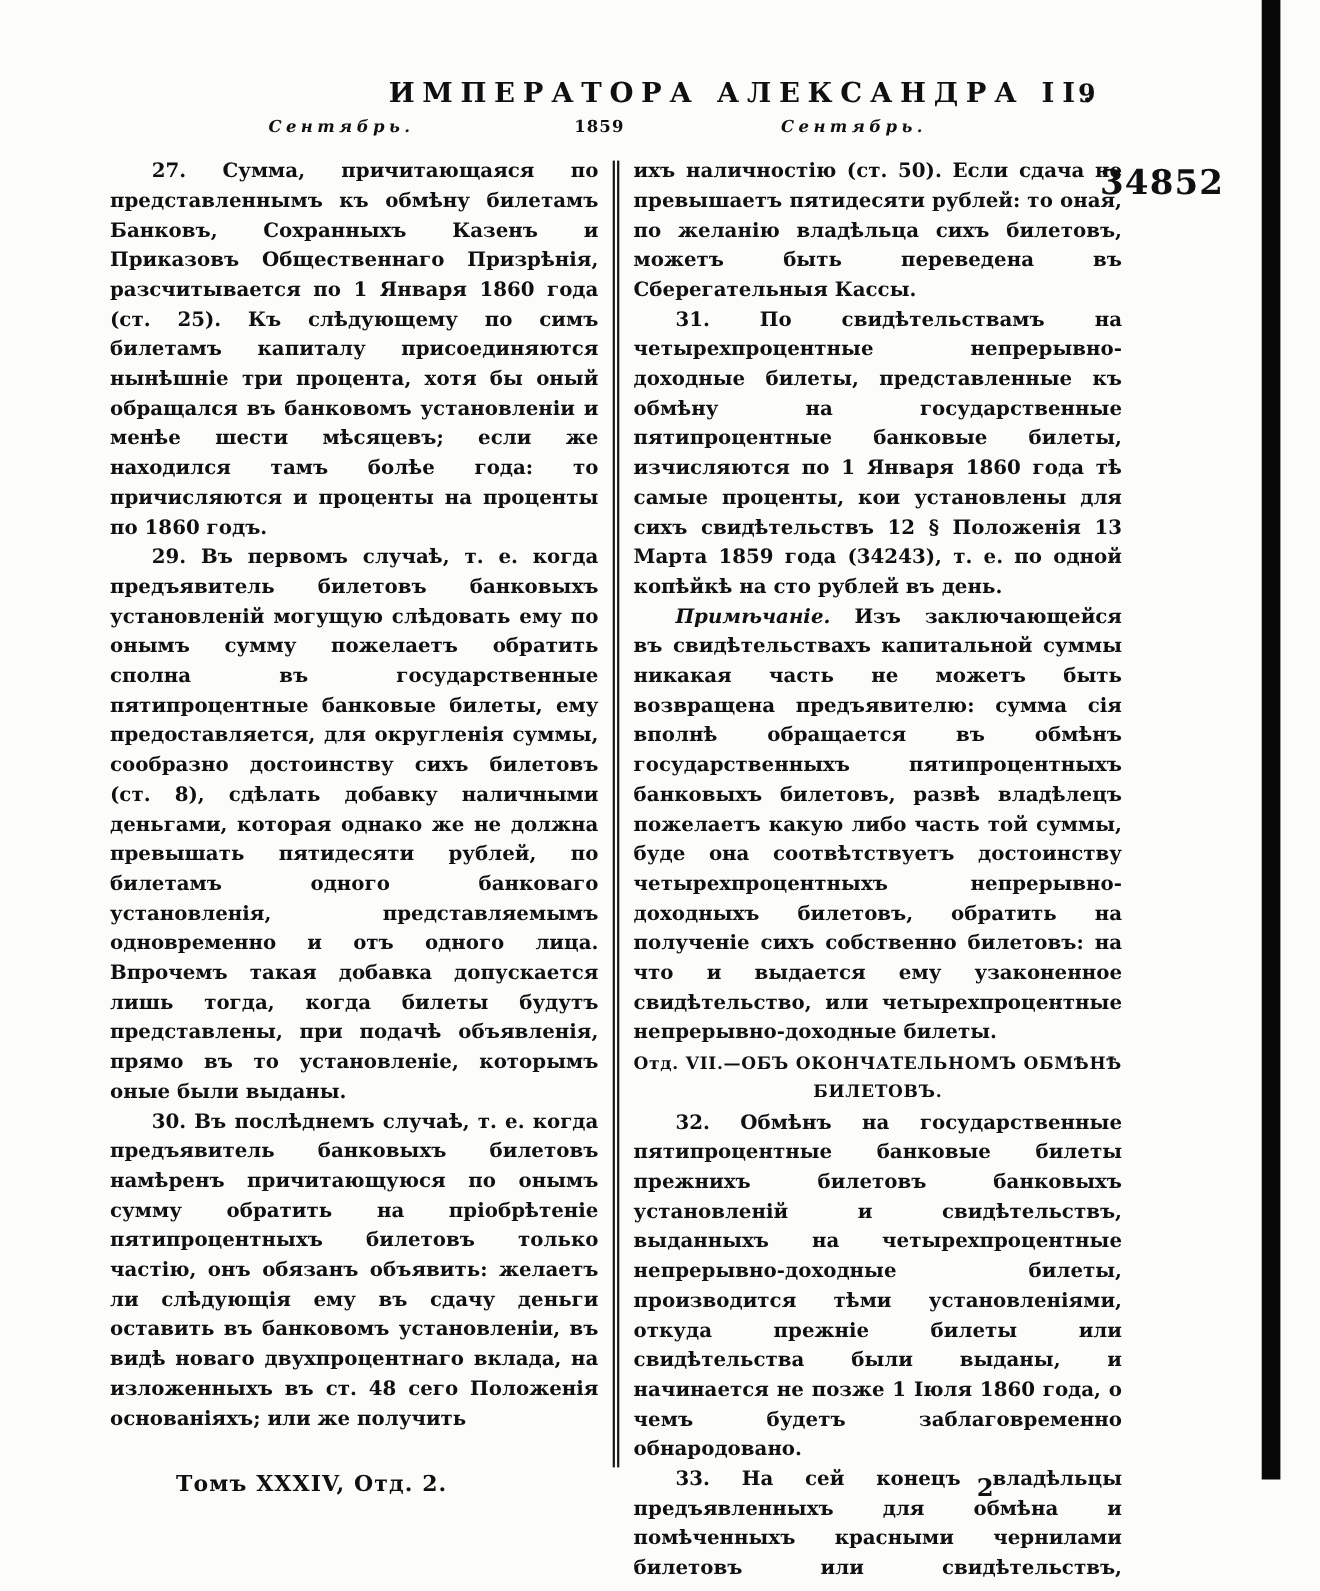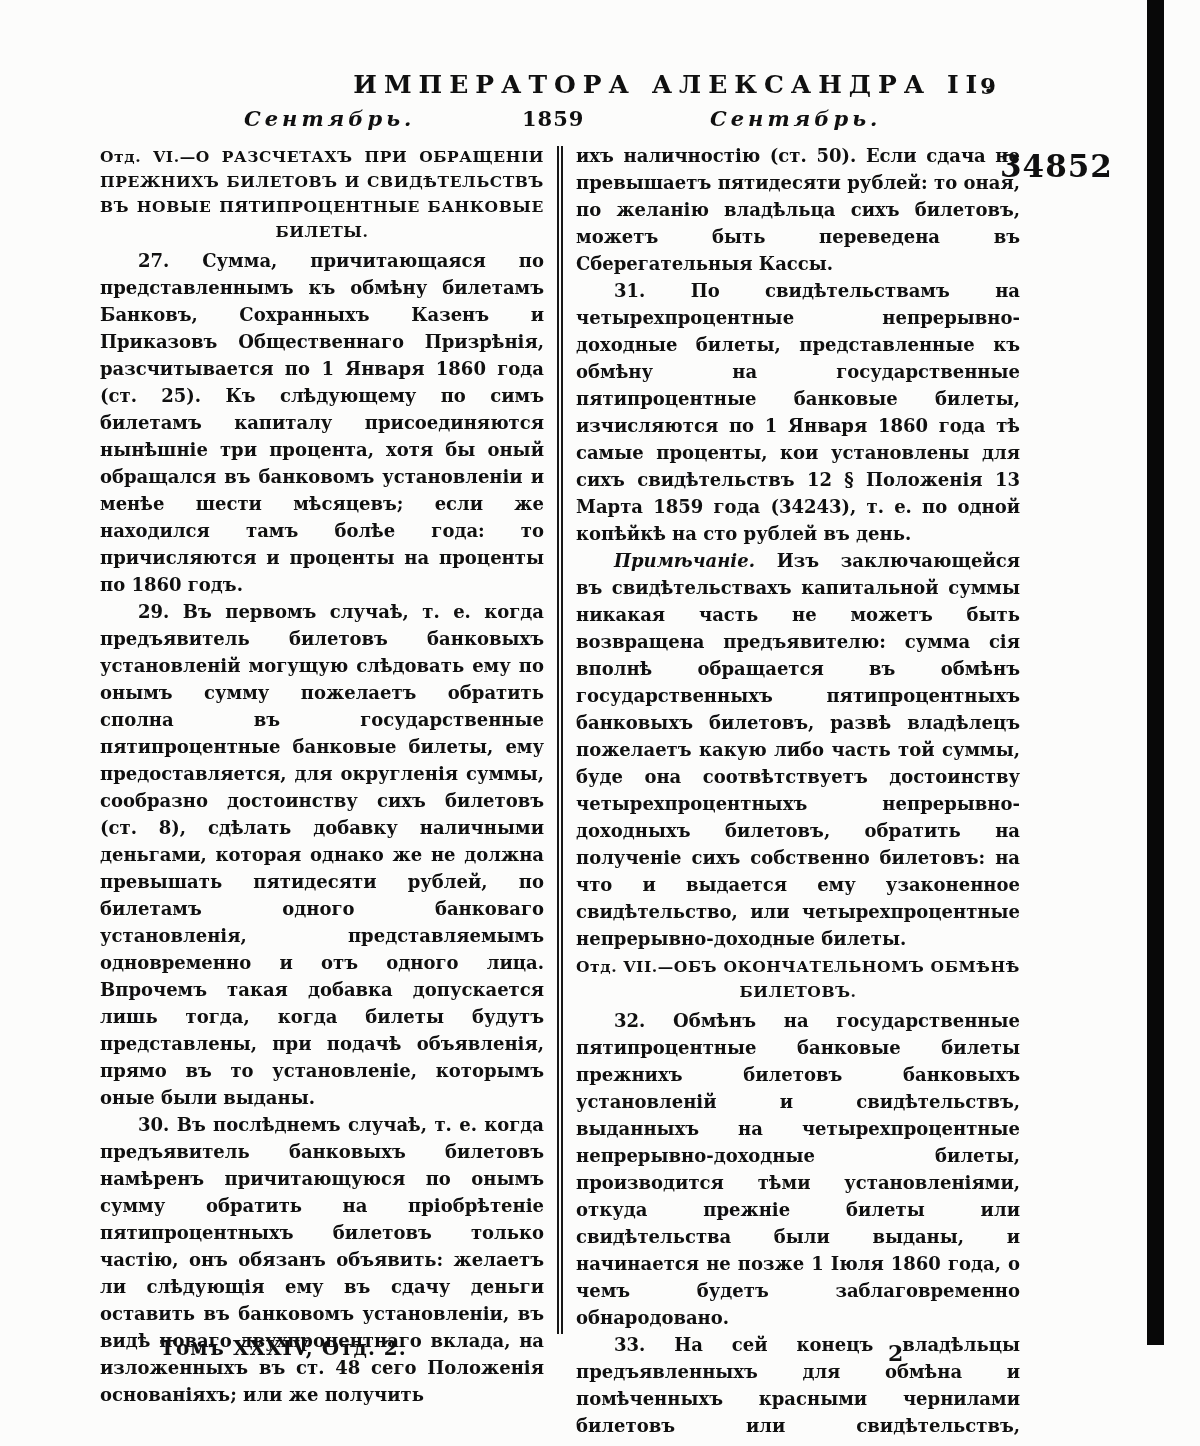--- a/index.html
+++ b/index.html
@@ -20,21 +20,21 @@
     position:absolute;top:70px;left:100px;width:900px;
     text-align:right;
     font-size:25px;font-weight:bold;
     letter-spacing:7px;
     white-space:nowrap;
   }
   .page-number{
     position:absolute;top:72px;left:980px;
     font-size:23px;font-weight:bold;
   }
-  .date-row span{position:absolute;top:106px;font-size:21px;font-weight:bold;}
+  .date-row span{position:absolute;top:106px;font-size:15px;font-weight:bold;}
   .date-italic{font-style:italic;letter-spacing:4px;}
   .date-left{left:244px;}
   .date-year{left:522px;letter-spacing:1px;}
   .date-right{left:710px;}
   .act-number{
     position:absolute;top:148px;left:1000px;
     font-size:31px;font-weight:bold;letter-spacing:1px;
   }
   
   .columns{
@@ -94,21 +94,20 @@
   <div class="date-row">
     <span class="date-italic date-left">Сентябрь.</span>
     <span class="date-year">1859</span>
     <span class="date-italic date-right">Сентябрь.</span>
   </div>
 
   <div class="act-number">34852</div>
 
   <div class="columns">
     <div class="col">
-        <p class="heading">Отд. VI.—О РАЗСЧЕТАХЪ ПРИ ОБРАЩЕНІИ ПРЕЖНИХЪ БИЛЕТОВЪ И СВИДѢТЕЛЬСТВЪ ВЪ НОВЫЕ ПЯТИПРОЦЕНТНЫЕ БАНКОВЫЕ БИЛЕТЫ.</p>
         <p class="numbered">27. Сумма, причитающаяся по представленнымъ къ обмѣну билетамъ Банковъ, Сохранныхъ Казенъ и Приказовъ Общественнаго Призрѣнія, разсчитывается по 1 Января 1860 года (ст. 25). Къ слѣдующему по симъ билетамъ капиталу присоединяются нынѣшніе три процента, хотя бы оный обращался въ банковомъ установленіи и менѣе шести мѣсяцевъ; если же находился тамъ болѣе года: то причисляются и проценты на проценты по 1860 годъ.</p>
         <p class="numbered">29. Въ первомъ случаѣ, т. е. когда предъявитель билетовъ банковыхъ установленій могущую слѣдовать ему по онымъ сумму пожелаетъ обратить сполна въ государственные пятипроцентные банковые билеты, ему предоставляется, для округленія суммы, сообразно достоинству сихъ билетовъ (ст. 8), сдѣлать добавку наличными деньгами, которая однако же не должна превышать пятидесяти рублей, по билетамъ одного банковаго установленія, представляемымъ одновременно и отъ одного лица. Впрочемъ такая добавка допускается лишь тогда, когда билеты будутъ представлены, при подачѣ объявленія, прямо въ то установленіе, которымъ оные были выданы.</p>
         <p class="numbered">30. Въ послѣднемъ случаѣ, т. е. когда предъявитель банковыхъ билетовъ намѣренъ причитающуюся по онымъ сумму обратить на пріобрѣтеніе пятипроцентныхъ билетовъ только частію, онъ обязанъ объявить: желаетъ ли слѣдующія ему въ сдачу деньги оставить въ банковомъ установленіи, въ видѣ новаго двухпроцентнаго вклада, на изложенныхъ въ ст. 48 сего Положенія основаніяхъ; или же получить</p>
       </div>
     <div class="col">
         <p class="continuation">ихъ наличностію (ст. 50). Если сдача не превышаетъ пятидесяти рублей: то оная, по желанію владѣльца сихъ билетовъ, можетъ быть переведена въ Сберегательныя Кассы.</p>
         <p class="numbered">31. По свидѣтельствамъ на четырехпроцентные непрерывно-доходные билеты, представленные къ обмѣну на государственные пятипроцентные банковые билеты, изчисляются по 1 Января 1860 года тѣ самые проценты, кои установлены для сихъ свидѣтельствъ 12 § Положенія 13 Марта 1859 года (34243), т. е. по одной копѣйкѣ на сто рублей въ день.</p>
         <p class="note"><i>Примѣчаніе. </i>Изъ заключающейся въ свидѣтельствахъ капитальной суммы никакая часть не можетъ быть возвращена предъявителю: сумма сія вполнѣ обращается въ обмѣнъ государственныхъ пятипроцентныхъ банковыхъ билетовъ, развѣ владѣлецъ пожелаетъ какую либо часть той суммы, буде она соотвѣтствуетъ достоинству четырехпроцентныхъ непрерывно-доходныхъ билетовъ, обратить на полученіе сихъ собственно билетовъ: на что и выдается ему узаконенное свидѣтельство, или четырехпроцентные непрерывно-доходные билеты.</p>
         <p class="heading">Отд. VII.—ОБЪ ОКОНЧАТЕЛЬНОМЪ ОБМѢНѢ БИЛЕТОВЪ.</p>
         <p class="numbered">32. Обмѣнъ на государственные пятипроцентные банковые билеты прежнихъ билетовъ банковыхъ установленій и свидѣтельствъ, выданныхъ на четырехпроцентные непрерывно-доходные билеты, производится тѣми установленіями, откуда прежніе билеты или свидѣтельства были выданы, и начинается не позже 1 Іюля 1860 года, о чемъ будетъ заблаговременно обнародовано.</p>

